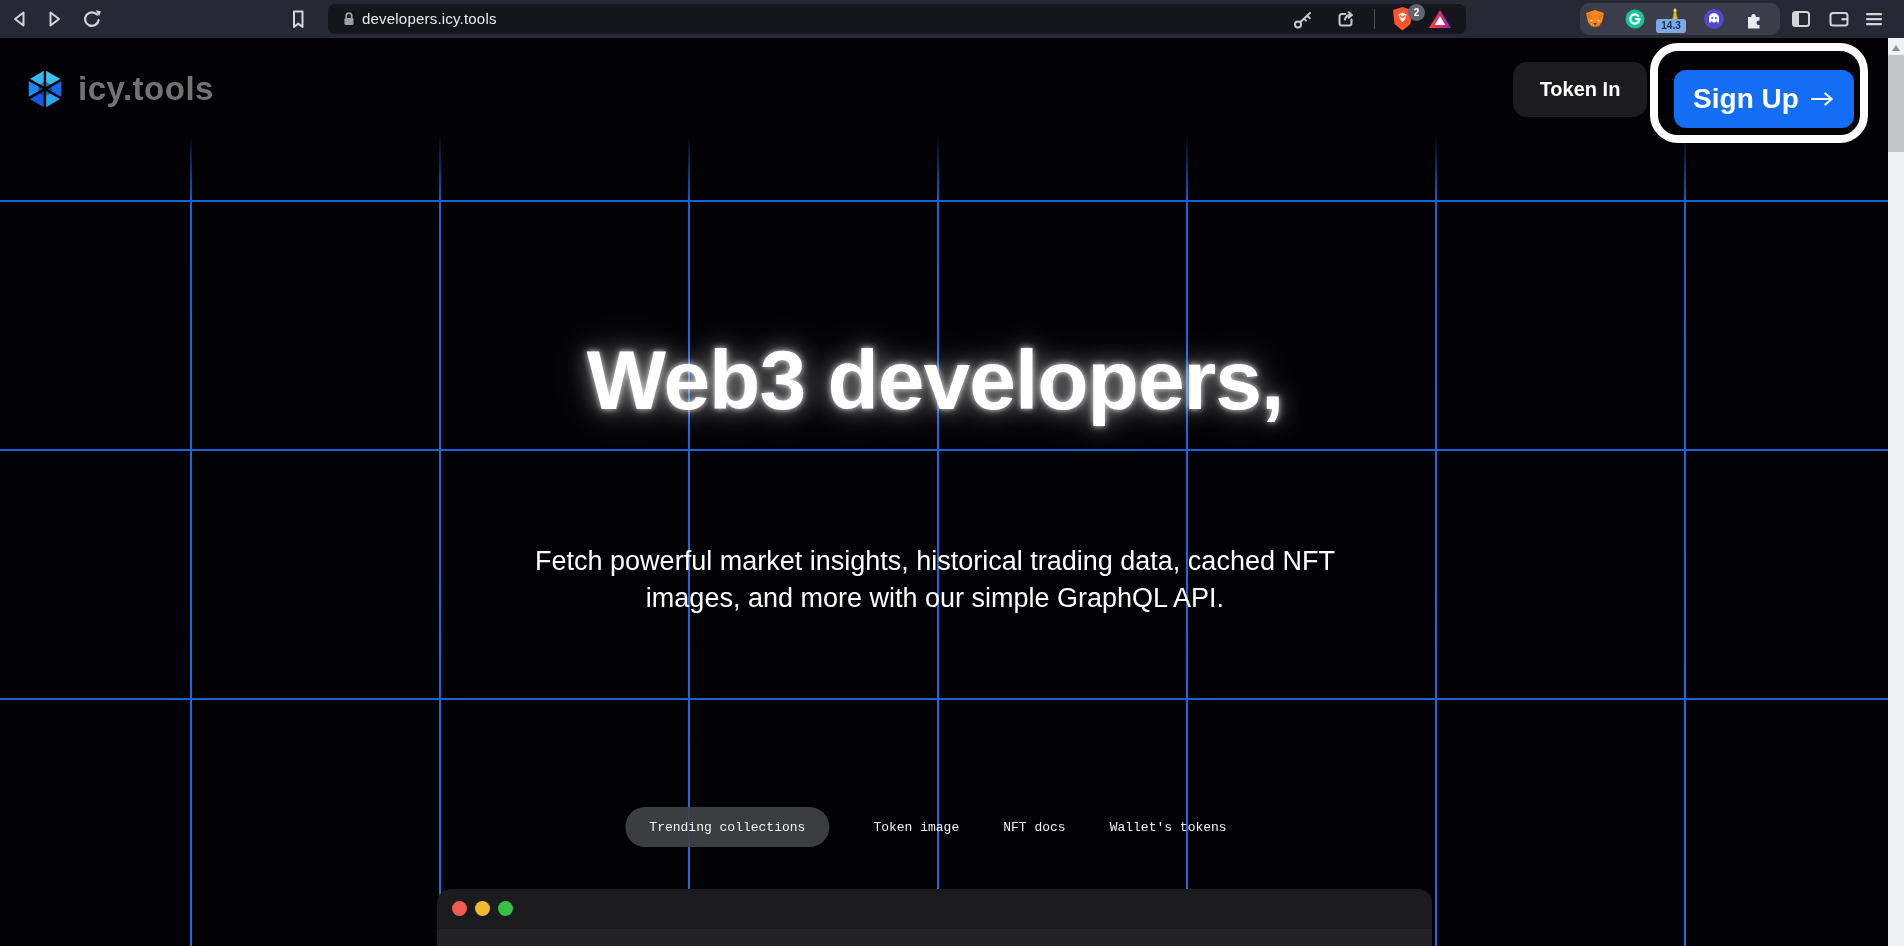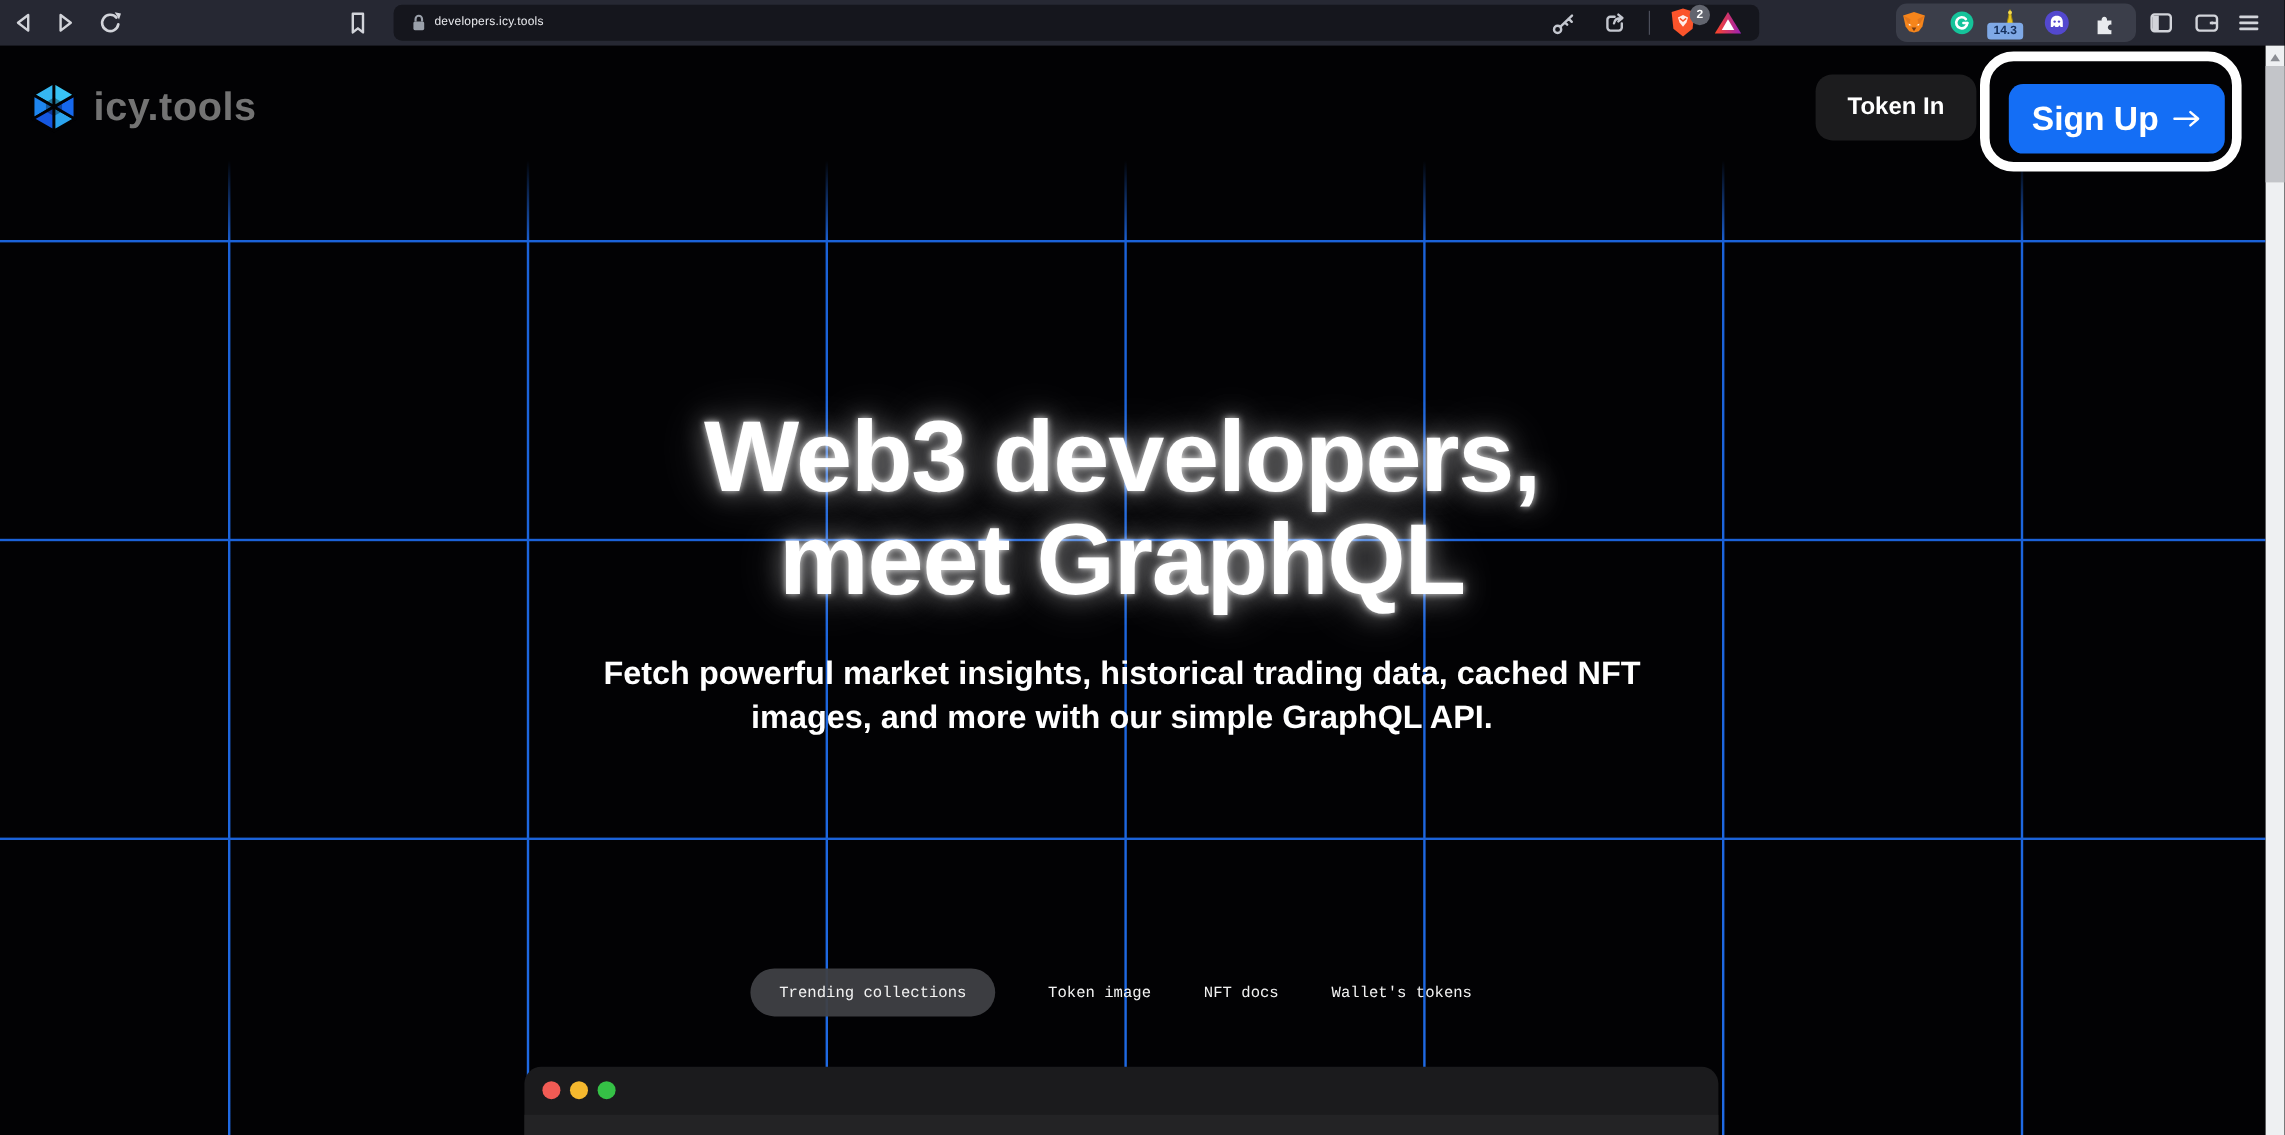--- a/index.html
+++ b/index.html
@@ -4,21 +4,21 @@
 <style>
   * { margin:0; padding:0; box-sizing:border-box; }
   html,body { width:1904px; height:946px; overflow:hidden; background:#000; }
   body { font-family:"Liberation Sans", sans-serif; }
   .screen { position:relative; width:1904px; height:946px; background:#020204; overflow:hidden; }
 
   
   .toolbar { position:absolute; left:0; top:0; width:1904px; height:38px; background:#262833; z-index:30; }
   .tb-btn { position:absolute; top:7px; width:24px; height:24px; display:flex; align-items:center; justify-content:center; border-radius:50%; }
   .omnibox { position:absolute; left:328px; top:4px; width:1138px; height:30px; background:#15161d; border-radius:7px; }
-  .url-text { position:absolute; left:34px; top:0; height:30px; line-height:30px; color:#e9eaee; font-size:10px; letter-spacing:.2px; }
+  .url-text { position:absolute; left:34px; top:0; height:30px; line-height:30px; color:#e9eaee; font-size:15px; letter-spacing:.2px; }
   .divider { position:absolute; width:1px; height:20px; background:#4b4e5a; }
   .badge-num { position:absolute; width:17px; height:17px; border-radius:50%; background:#62656f; color:#fff; font-size:10px; font-weight:700; display:flex; align-items:center; justify-content:center; }
   .ext-group { position:absolute; left:1580px; top:3px; width:200px; height:32px; background:#3b3e4a; border-radius:9px; }
   .ext-badge { position:absolute; left:1656px; top:19px; width:30px; height:14px; background:#7fa9e6; border-radius:3px; color:#16305c; font-size:10px; font-weight:700; text-align:center; line-height:14px; }
 
   
   .scrollbar { position:absolute; left:1888px; top:38px; width:16px; height:908px; background:#eef0f2; z-index:40; }
   .scroll-up { position:absolute; left:4px; top:7px; width:0; height:0; border-left:4.5px solid transparent; border-right:4.5px solid transparent; border-bottom:6px solid #8a8d93; }
   .scroll-thumb { position:absolute; left:0; top:17px; width:16px; height:97px; background:#c3c5c9; }
 
@@ -30,21 +30,21 @@
   
   .logo-wrap { position:absolute; left:22px; top:28px; display:flex; align-items:center; gap:10px; z-index:5; }
   .brand { color:#737373; font-size:33px; font-weight:700; letter-spacing:.5px; }
   .signin-btn { position:absolute; left:1513px; top:24px; width:134px; height:55px; background:#1c1c1e; border-radius:14px; color:#fff; font-size:20px; font-weight:600; display:flex; align-items:center; justify-content:center; z-index:5; }
   .highlight-ring { position:absolute; left:1650px; top:5px; width:218px; height:100px; border:8px solid #ffffff; border-radius:28px; z-index:6; }
   .signup-btn { position:absolute; left:16px; top:19px; width:180px; height:58px; background:#146ef5; border-radius:12px; color:#fff; font-size:28px; font-weight:600; display:flex; align-items:center; justify-content:center; gap:12px; }
 
   
   .hero-title { position:absolute; left:235px; top:299px; width:1400px; text-align:center; color:#fff; font-size:84px; line-height:86px; font-weight:700; letter-spacing:-1px; z-index:2;
     text-shadow:0 0 6px rgba(255,255,255,.85), 0 0 22px rgba(255,255,255,.5), 0 0 48px rgba(255,255,255,.28); }
-  .hero-sub { position:absolute; left:500px; top:505px; width:870px; text-align:center; color:#fff; font-size:27px; line-height:37px; font-weight:700; z-index:2; }
+  .hero-sub { position:absolute; left:500px; top:505px; width:870px; text-align:center; color:#fff; font-size:27px; line-height:37px; font-weight:400; z-index:2; }
   .cta-row { position:absolute; left:505px; top:618px; width:860px; display:flex; justify-content:center; gap:18px; z-index:2; }
   .cta-primary { width:224px; height:61px; background:#146ef5; border-radius:12px; color:#fff; font-size:21px; font-weight:600; display:flex; align-items:center; justify-content:center; gap:13px; }
   .cta-secondary { width:170px; height:61px; background:rgba(33,34,38,.85); border-radius:12px; color:#fff; font-size:21px; font-weight:600; display:flex; align-items:center; justify-content:center; }
 
   
   .tabs-row { position:absolute; left:926px; top:769px; transform:translateX(-50%); display:flex; align-items:center; gap:44px; z-index:2; white-space:nowrap; }
   .tab { font-family:"Liberation Mono","DejaVu Sans Mono",monospace; font-size:13px; color:#f2f2f2; }
   .tab.selected { background:rgba(63,64,68,.95); border-radius:999px; height:40px; display:flex; align-items:center; padding:0 24px; }
 
   
@@ -242,21 +242,20 @@
         <span>
             <svg width="24" height="16" viewBox="0 0 26 16">
               <path d="M1 8 H22 M15.5 2 l7 6 -7 6" fill="none" stroke="#fff" stroke-width="2.2" stroke-linecap="round" stroke-linejoin="round"></path>
             </svg>
           </span>
       </div>
     </div>
 
     <div class="hero-title">
       <div>Web3 developers,</div>
-      <div>meet GraphQL</div>
     </div>
     <div class="hero-sub">Fetch powerful market insights, historical trading data, cached NFT images, and more with our simple GraphQL API.</div>
 
 
     <div class="tabs-row">
       <div class="tab selected">Trending collections</div>
       <div class="tab">Token image</div>
       <div class="tab">NFT docs</div>
       <div class="tab">Wallet's tokens</div>
     </div>

